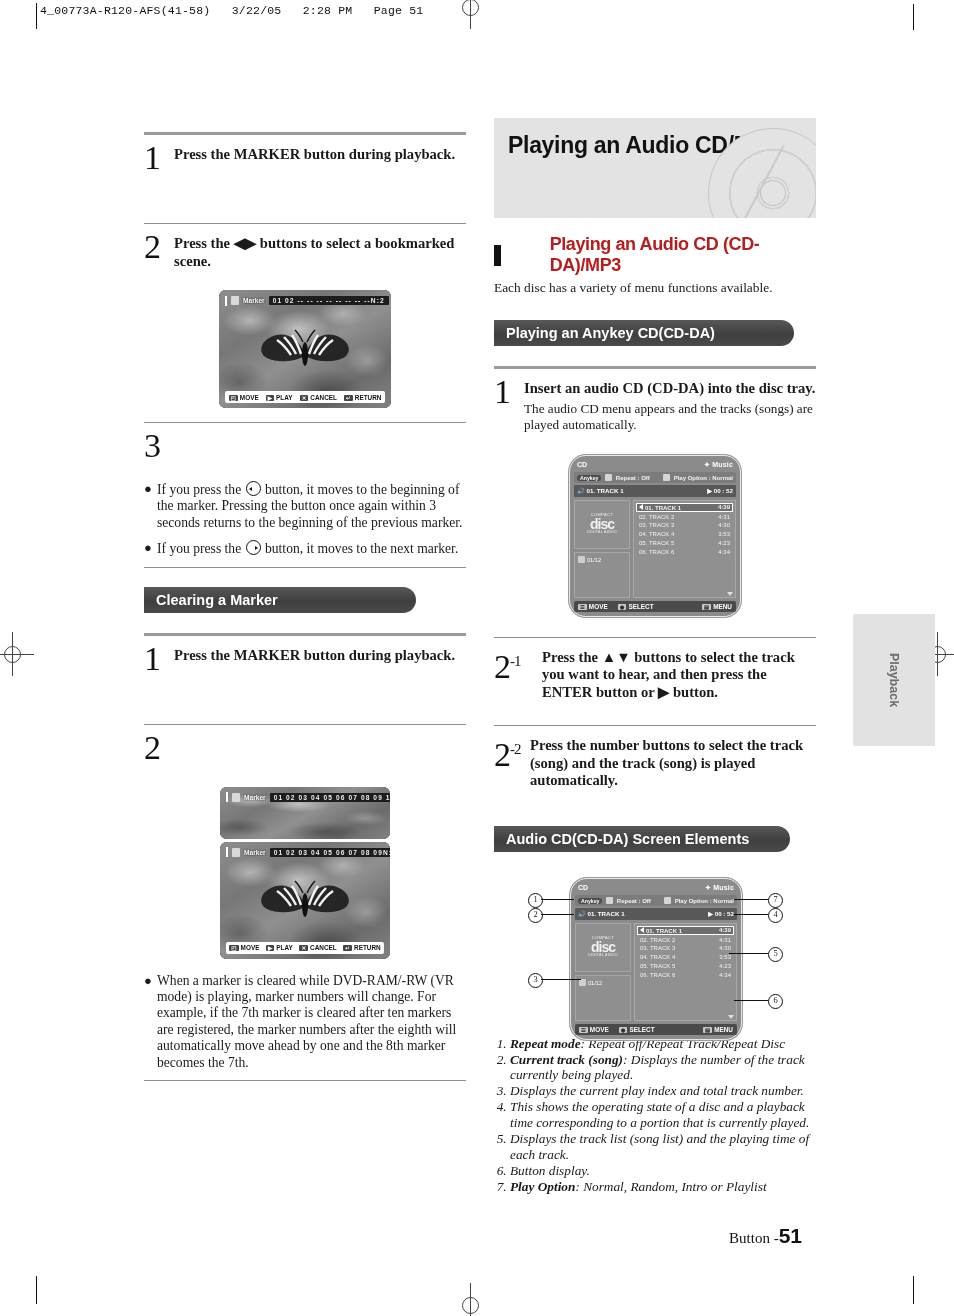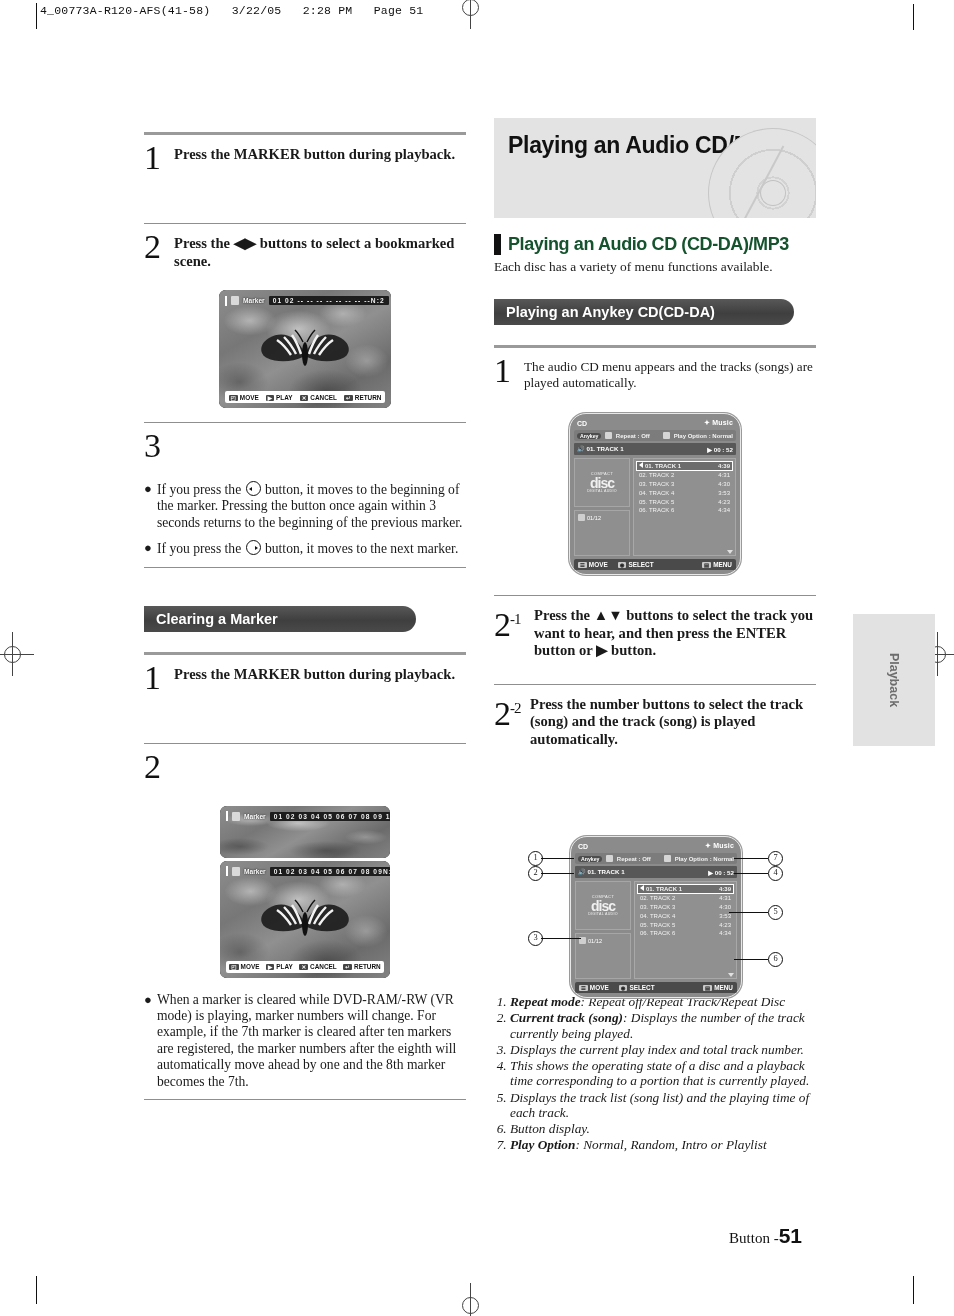--- a/index.html
+++ b/index.html
@@ -167,21 +167,21 @@
   }
   .chapter .slice {
     position:absolute; right:56px; top:22px; width:2px; height:104px;
     background:#c9c9c9; transform:rotate(28deg);
   }
 
   .sub-h2 { display:flex; align-items:center; margin:16px 0 4px 0; }
   .sub-h2 .tick { width:7px; height:21px; background:#111; margin-right:7px; }
   .sub-h2 .t {
     font-family:"Liberation Sans", sans-serif;
-    font-weight:bold; font-size:18px; color:#14532d; letter-spacing:-0.4px;
+    font-weight:bold; font-size:18px; color:#b91c1c; letter-spacing:-0.4px;margin-left:42px;
   }
   .lead { font-size:13.4px; line-height:16px; margin:2px 0 0 0; }
 
   .substep-note { font-size:13.2px; line-height:16px; margin-top:3px; font-weight:normal; }
 
   
   .cd-osd {
     position:relative; width:172px; background:#8b8b8b;
     border:1.5px solid #e8e8e8; border-radius:17px; padding:4px;
     box-sizing:border-box; box-shadow:0 0 0 1px #9a9a9a;
@@ -386,21 +386,21 @@
       <div class="btxt">If you press the <span class="btn-glyph only-prev"></span> button, it moves to the beginning of the marker. Pressing the button once again within 3 seconds returns to the beginning of the previous marker.</div>
     </div>
     <div class="bullet">
       <div class="dot">●</div>
       <div class="btxt">If you press the <span class="btn-glyph only-next"></span> button, it moves to the next marker.</div>
     </div>
   </div>
 
   <div class="rule-thin" style="margin-top:4px;"></div>
 
-  <div class="barwrap" style="margin-top:38px;">
+  <div class="barwrap" style="margin-top:19px;">
     <div class="barshadow"></div>
     <div class="bar">Clearing a Marker</div>
   </div>
 
   <div class="rule-thick"></div>
 
   <div class="step tall">
     <div class="num">1</div>
     <div class="txt">Press the MARKER button during playback.</div>
   </div>
@@ -483,20 +483,21 @@
   <div class="barwrap" style="margin-top:24px;">
     <div class="barshadow wide"></div>
     <div class="bar wide">Playing an Anykey CD(CD-DA)</div>
   </div>
 
   <div class="rule-thick"></div>
 
   <div class="step">
     <div class="num">1</div>
     <div>
+      <div class="txt" style="padding-top:3px;">Insert an audio CD (CD-DA) into the disc tray.</div>
       <div class="substep-note">The audio CD menu appears and the tracks (songs) are played automatically.</div>
     </div>
   </div>
 
   <div style="display:flex; justify-content:center; margin-top:12px;">
     <div class="cd-osd">
       <div class="titlerow">
         <span>CD</span>
         <span class="music">✦ <span>Music</span></span>
       </div>
@@ -561,32 +562,33 @@
         <span><span class="k">◉</span><span>SELECT</span></span>
         <span class="menugrp"><span class="k">▤</span><span>MENU</span></span>
       </div>
     </div>
   </div>
 
   <div class="rule-thin" style="margin-top:20px;"></div>
 
   <div class="step">
     <div class="num"><span>2</span><sup>-1</sup></div>
-    <div class="txt" style="margin-left:10px;">Press the ▲▼ buttons to select the track you want to hear, and then press the ENTER button or ▶ button.</div>
+    <div class="txt" style="margin-left:18px;">Press the ▲▼ buttons to select the track you want to hear, and then press the ENTER button or ▶ button.</div>
   </div>
 
   <div class="rule-thin"></div>
 
   <div class="step">
     <div class="num"><span>2</span><sup>-2</sup></div>
     <div class="txt" style="margin-left:6px;">Press the number buttons to select the track (song) and the track (song) is played automatically.</div>
   </div>
 
   <div class="barwrap" style="margin-top:26px;">
     <div class="barshadow wide2"></div>
+    <div class="bar wide2">Audio CD(CD-DA) Screen Elements</div>
   </div>
 
   <div class="callout-wrap">
     <div class="osd-pos">
       <div class="cd-osd">
         <div class="titlerow">
           <span>CD</span>
           <span class="music">✦ <span>Music</span></span>
         </div>
         <div class="inforow">

